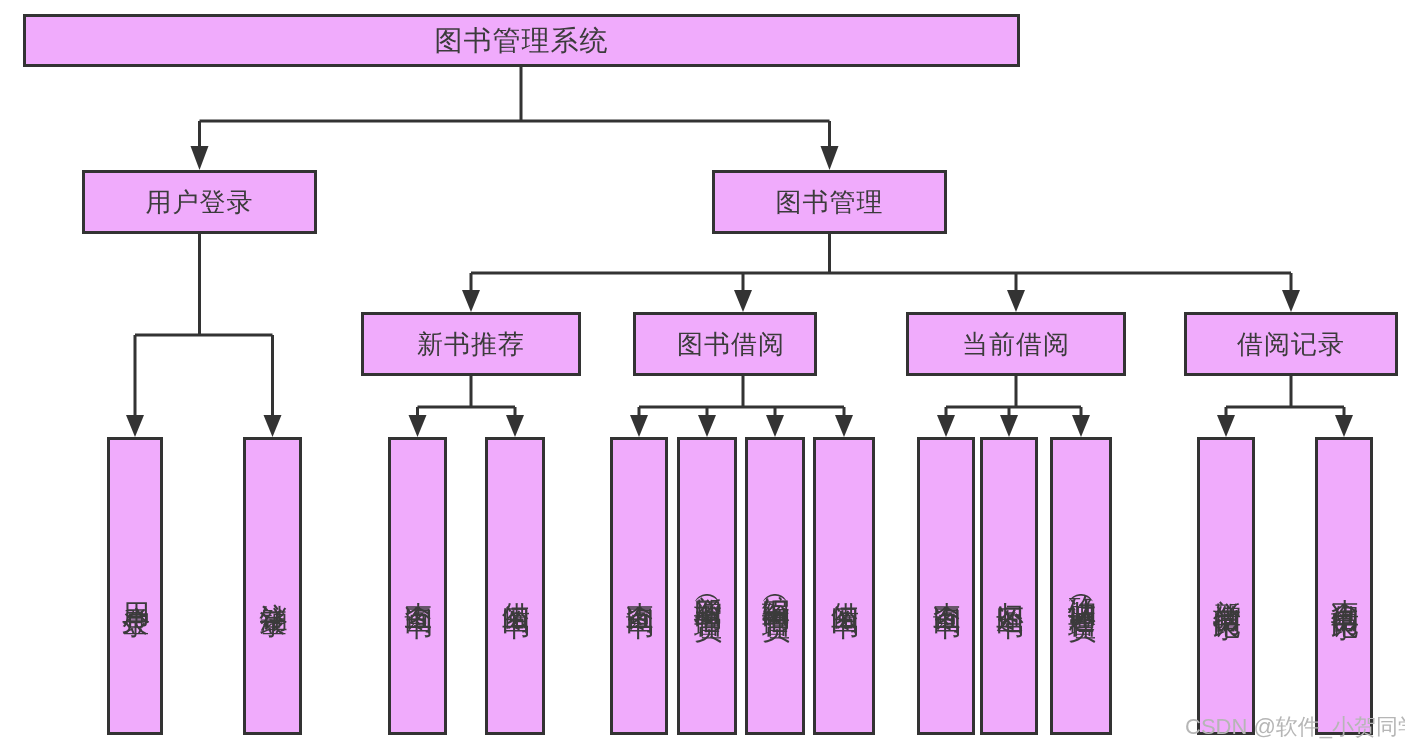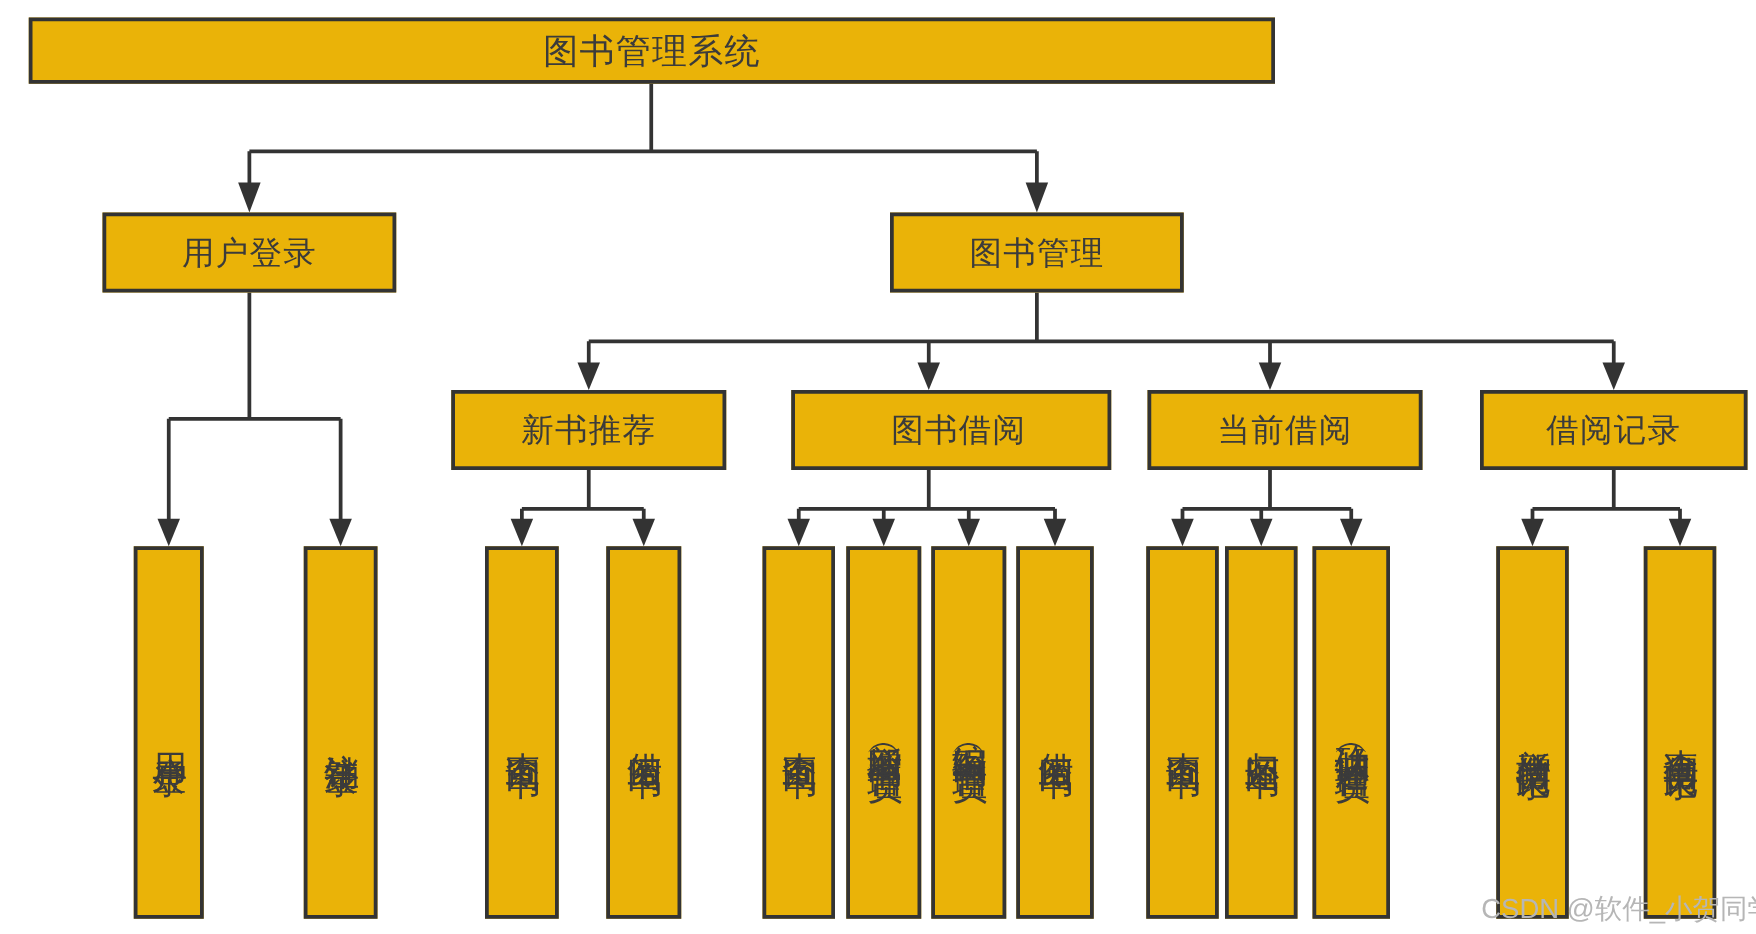--- a/index.html
+++ b/index.html
@@ -6,43 +6,43 @@
   .canvas {
     position:relative;
     width:1405px; height:747px;
     background:#ffffff;
     font-family:"Liberation Sans", sans-serif;
     overflow:hidden;
   }
   svg.connectors { position:absolute; left:0; top:0; width:1405px; height:747px; }
   .node {
     position:absolute;
-    background:#eab308;
+    background:#f0abfc;
     border:3px solid #333333;
     box-sizing:border-box;
     display:flex; align-items:center; justify-content:center;
     color:#3b3b3b;
   }
   .h-node { font-size:26px; letter-spacing:1px; }
   .root-node { font-size:28px; letter-spacing:1px; }
   .leaf span.vtext {
     writing-mode:vertical-rl;
     text-orientation:mixed;
     font-size:28px;
     letter-spacing:3px;
     line-height:1.1;
     color:#3b3b3b;
   }
   
   #n-root        { left:23px;  top:14px;  width:997px; height:53px; }
   #n-user-login  { left:82px;  top:170px; width:235px; height:64px; }
   #n-book-mgmt   { left:712px; top:170px; width:235px; height:64px; }
   #n-new-book    { left:361px; top:312px; width:220px; height:64px; }
-  #n-book-borrow { left:633px; top:312px; width:256px; height:64px;padding-left:12px; }
-  #n-cur-borrow  { left:906px; top:312px; width:220px; height:64px;margin-left:12px; }
+  #n-book-borrow { left:633px; top:312px; width:184px; height:64px;padding-left:12px; }
+  #n-cur-borrow  { left:906px; top:312px; width:220px; height:64px; }
   #n-records     { left:1184px;top:312px; width:214px; height:64px;text-align:center; }
   #n-u1 { left:107px;  top:437px; width:56px; height:298px; }
   #n-u2 { left:243px;  top:437px; width:59px; height:298px; }
   #n-n1 { left:388px;  top:437px; width:59px; height:298px; }
   #n-n2 { left:485px;  top:437px; width:60px; height:298px; }
   #n-b1 { left:610px;  top:437px; width:58px; height:298px; }
   #n-b2 { left:677px;  top:437px; width:60px; height:298px; }
   #n-b3 { left:745px;  top:437px; width:60px; height:298px; }
   #n-b4 { left:813px;  top:437px; width:62px; height:298px; }
   #n-c1 { left:917px;  top:437px; width:58px; height:298px; }

